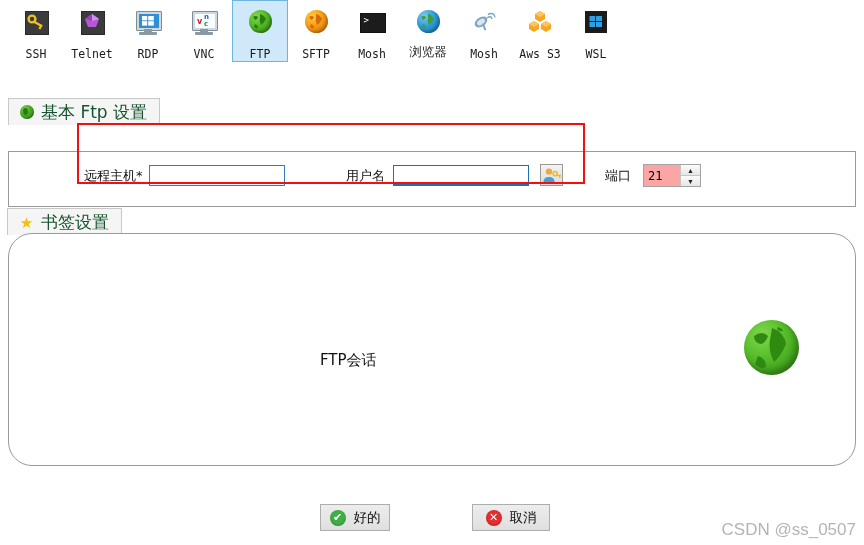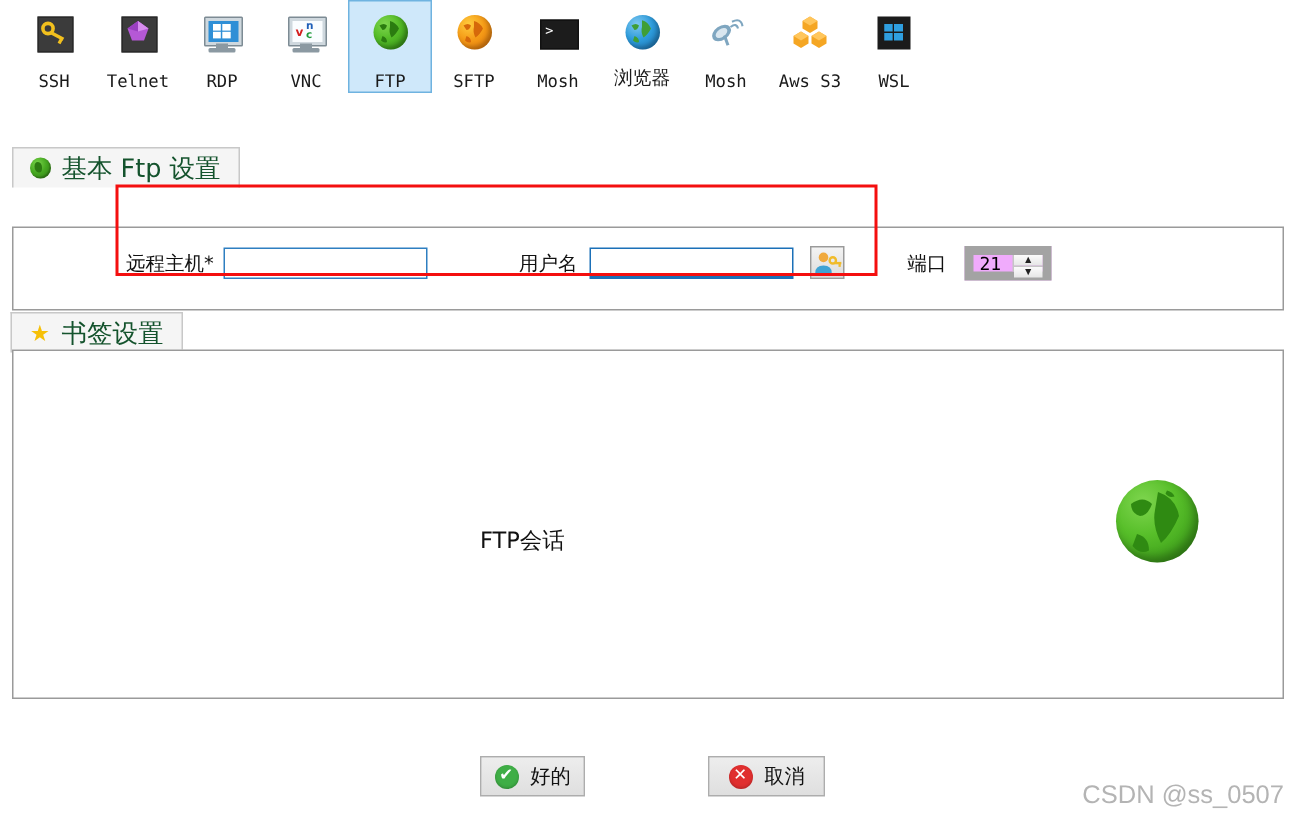--- a/index.html
+++ b/index.html
@@ -152,22 +152,22 @@
   .iconbtn {
     width: 23px; height: 22px;
     background: linear-gradient(#f3f3f3,#dcdcdc);
     border: 1px solid #9a9a9a;
     box-sizing: border-box;
     position: relative;
     cursor: default;
   }
   .spin {
     width: 58px; height: 23px;
-    border: 6px solid #a3a3a3;
-    background: #f0abfc;
+    border: 1px solid #a3a3a3;
+    background: #fca5a5;
     box-sizing: border-box;
     display: flex;
     align-items: stretch;
   }
   .spin .val {
     flex: 1 1 auto;
     display:flex; align-items:center;
     padding-left: 4px;
     font-family: "DejaVu Sans Mono","Liberation Mono", monospace;
     font-size: 12px;
@@ -438,21 +438,21 @@
 
 <div class="redbox" style="left:77px; top:123px; width:508px; height:61px;"></div>
 
 <div class="tabrow" style="left:8px; top:206px;">
   <div class="tabitem" style="margin-left:-1px;">
     <span class="star-sm">★</span>
     <span class="tablabel">书签设置</span>
   </div>
 </div>
 
-<div class="panel" style="left:8px; top:233px; width:848px; height:233px;">
+<div class="panel" style="left:8px; top:233px; width:848px; height:233px;border-radius:24px;">
 
   <div class="session-title" style="left:311px; top:117px;">FTP会话</div>
 
   <div class="globe-big" style="left:735px; top:86px;">
     <svg width="55" height="55" style="position:absolute;left:0;top:0">
       <path d="M10,16 q8,-6 14,0 q-3,8 -8,8 q-6,-2 -6,-8 z" fill="#2f8a12"></path>
       <path d="M28,8 q12,4 14,16 q-5,12 -12,18 q-6,-12 -4,-22 z" fill="#2f8a12"></path>
       <path d="M14,36 q8,2 8,11 q-6,3 -11,-3 z" fill="#2f8a12"></path>
       <path d="M34,7 q4,1 5,4 q-4,1 -6,-2 z" fill="#2f8a12"></path>
     </svg>

